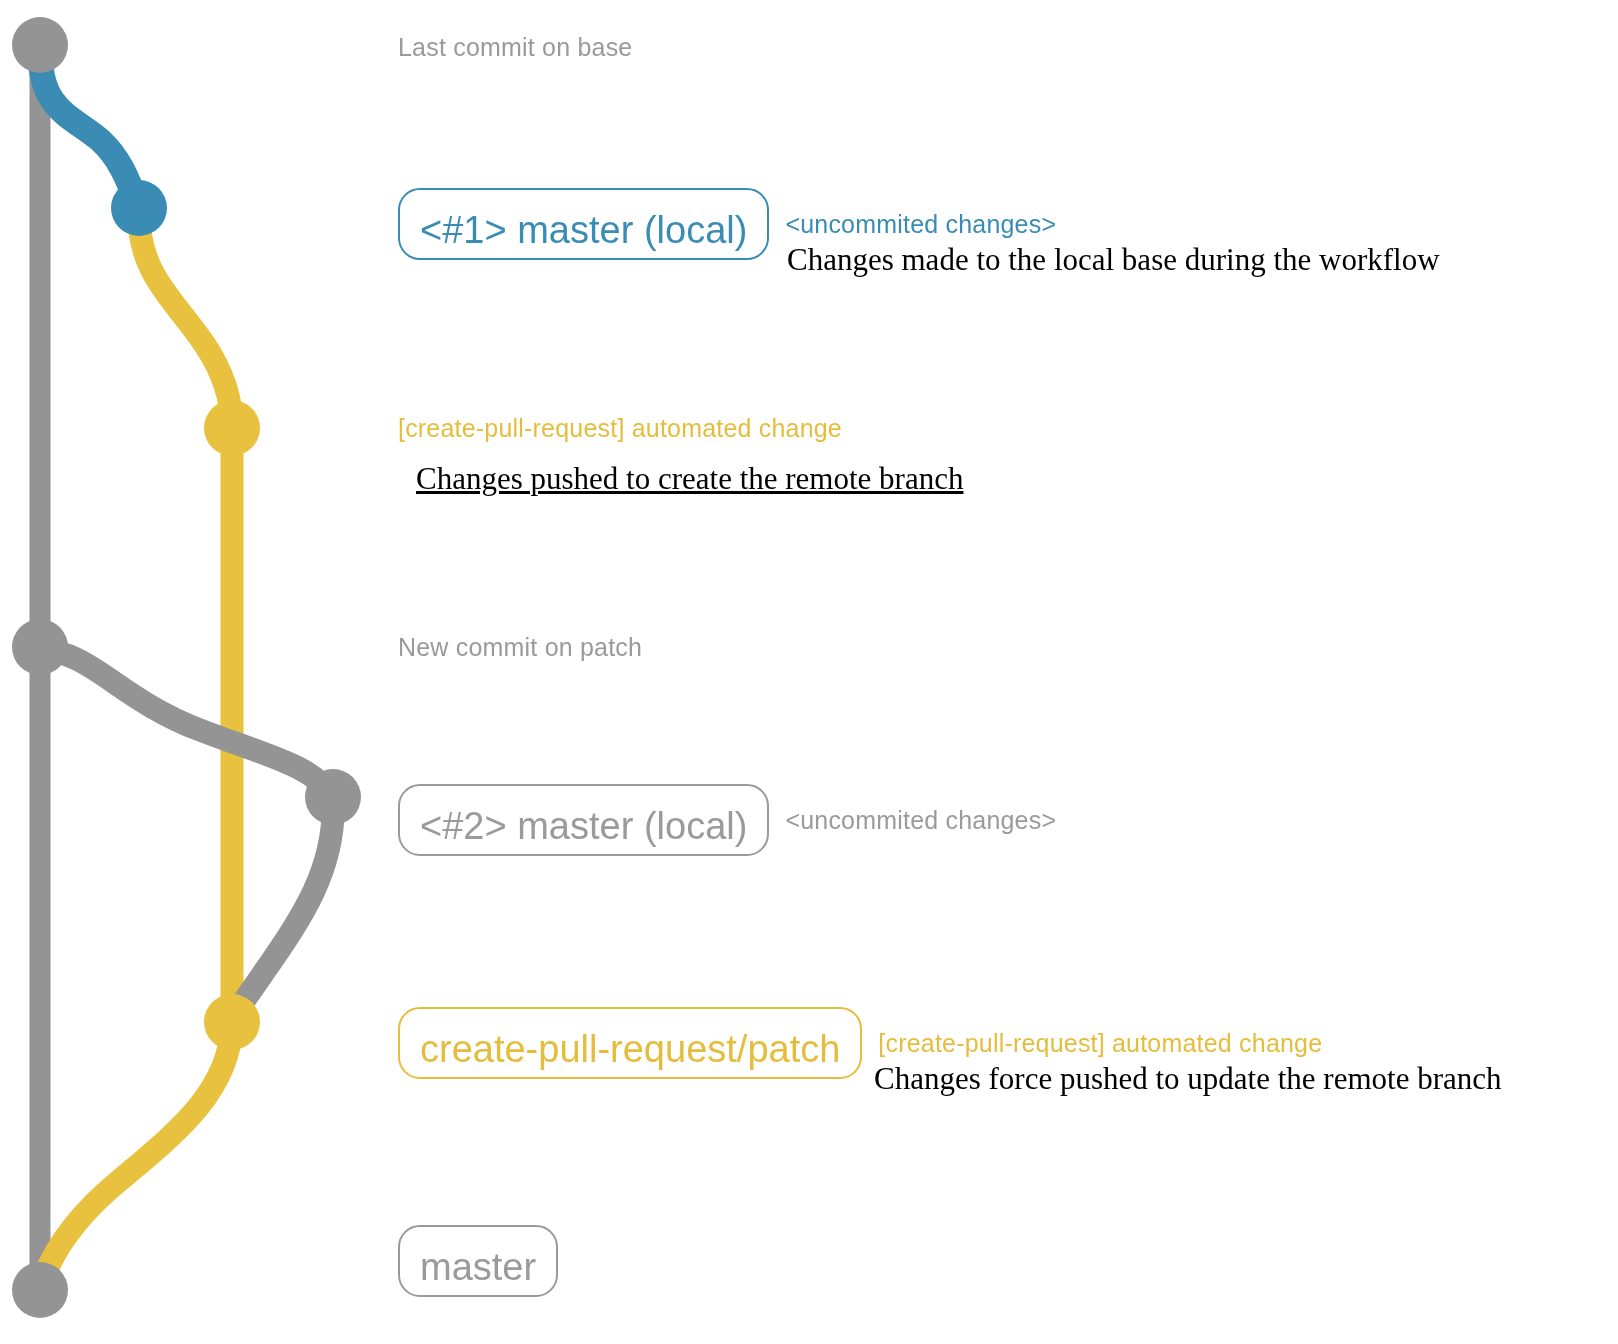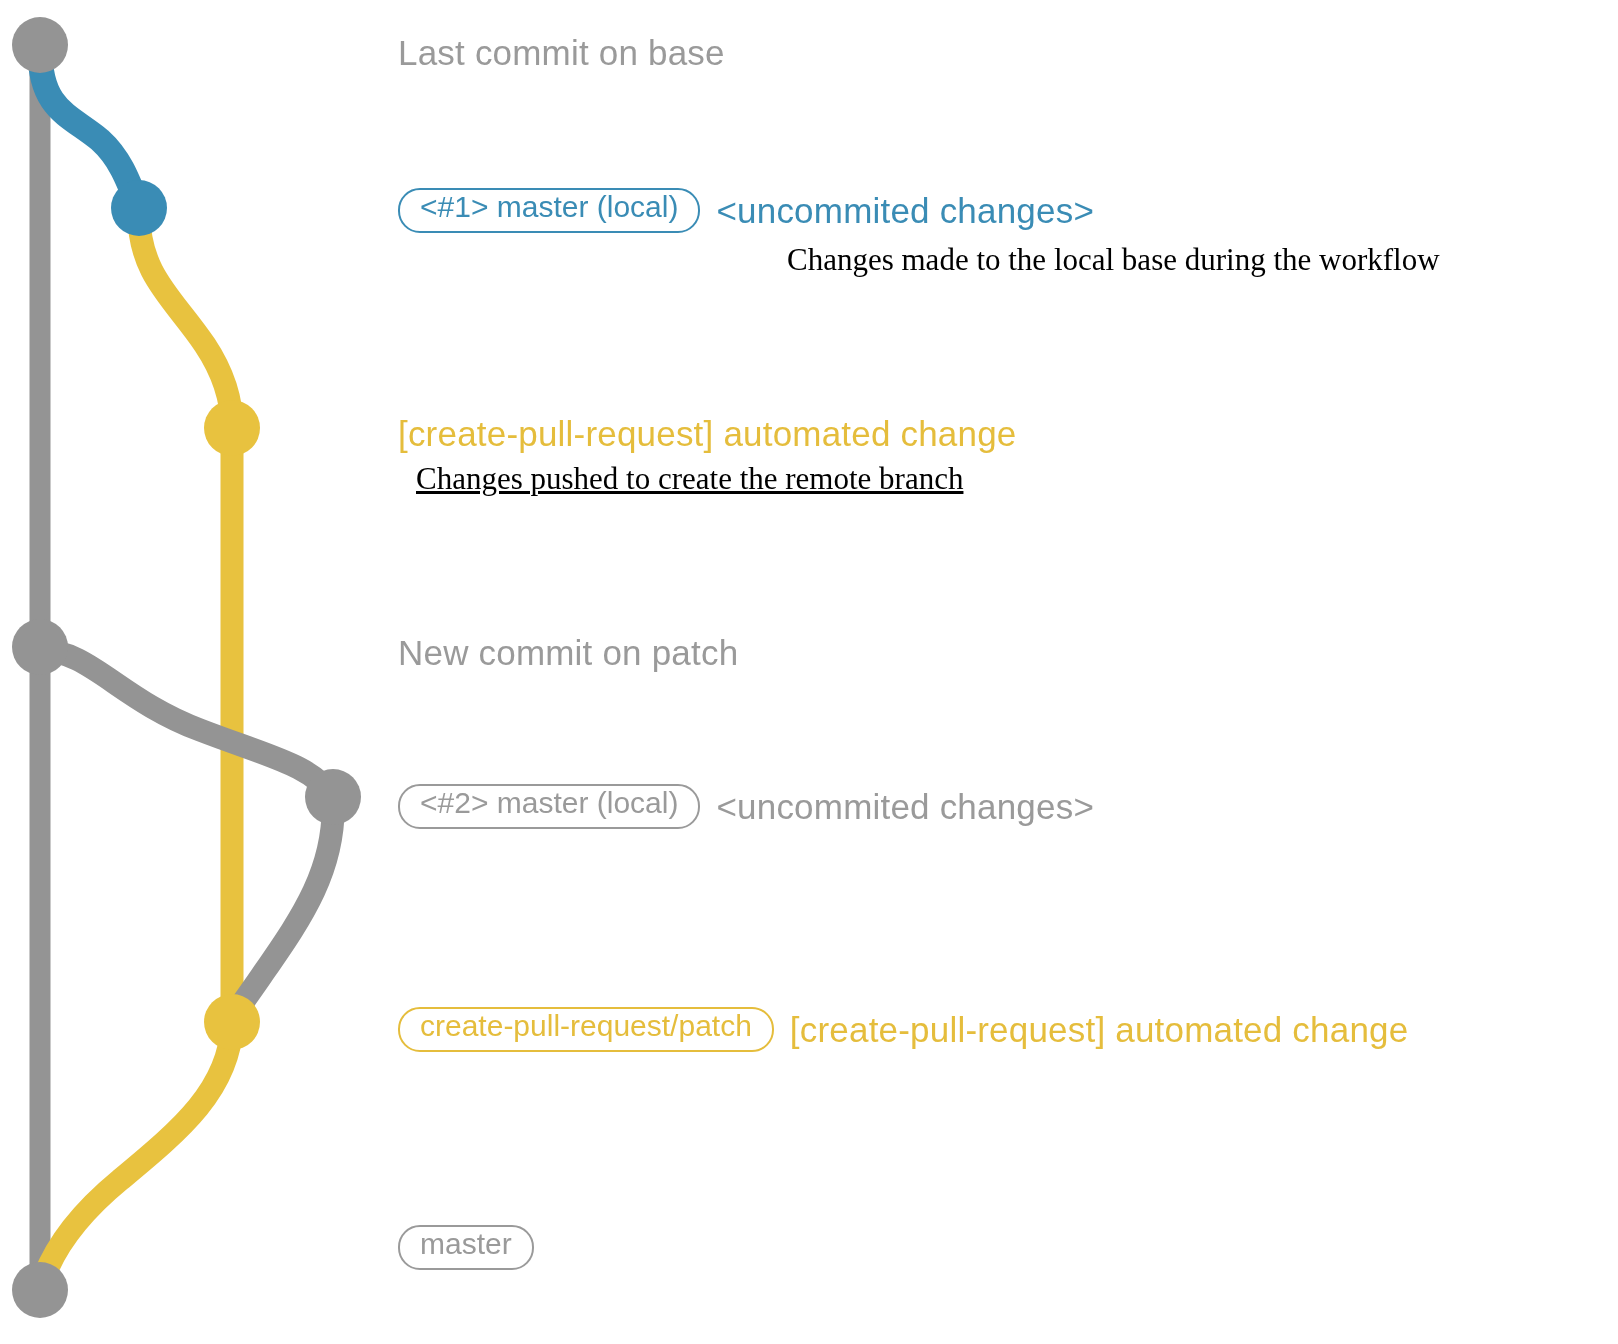--- a/index.html
+++ b/index.html
@@ -26,35 +26,35 @@
     width: 1618px;
     height: 1344px;
   }
   .row {
     position: absolute;
     display: flex;
     align-items: center;
   }
   .plain-label {
     font-family: "Liberation Sans", sans-serif;
-    font-size: 35px;
+    font-size: 25px;
     letter-spacing: 0.2px;
     white-space: nowrap;
   }
   .plain-label.gray   { color: #9a9a9a; }
   .plain-label.yellow { color: #e5bd3c; }
   .plain-label.blue   { color: #3a8cb5; }
 
   .badge {
     display: inline-block;
     border: 2px solid #9a9a9a;
     border-radius: 22px;
-    padding: 2px 20px 9px 20px;
+    padding: 21px 20px 9px 20px;
     font-family: "Liberation Sans", sans-serif;
-    font-size: 30px;
+    font-size: 38px;
     line-height: 1.0;
     color: #9a9a9a;
     white-space: nowrap;
     background: #ffffff;
   }
   .badge.blue   { border-color: #3a8cb5; color: #3a8cb5; }
   .badge.yellow { border-color: #e5bd3c; color: #e5bd3c; }
   .badge.gray   { border-color: #9a9a9a; color: #9a9a9a; }
 
   .badge-gap { width: 16px; height: 1px; }
@@ -121,19 +121,20 @@
     <span class="badge gray">&lt;#2&gt; master (local)</span>
     <span class="badge-gap"></span>
     <span class="plain-label gray">&lt;uncommited changes&gt;</span>
   </div>
 
   <div class="row" style="left:398px; top:1007px;">
     <span class="badge yellow">create-pull-request/patch</span>
     <span class="badge-gap"></span>
     <span class="plain-label yellow">[create-pull-request] automated change</span>
   </div>
+  <div class="subtitle" style="left:874px; top:1061px;">Changes force pushed to update the remote branch</div>
 
   <div class="row" style="left:398px; top:1225px;gap:30px;">
     <span class="badge gray">master</span>
     <span class="badge-gap"></span>
   </div>
 
 </div>
 
 </body></html>

